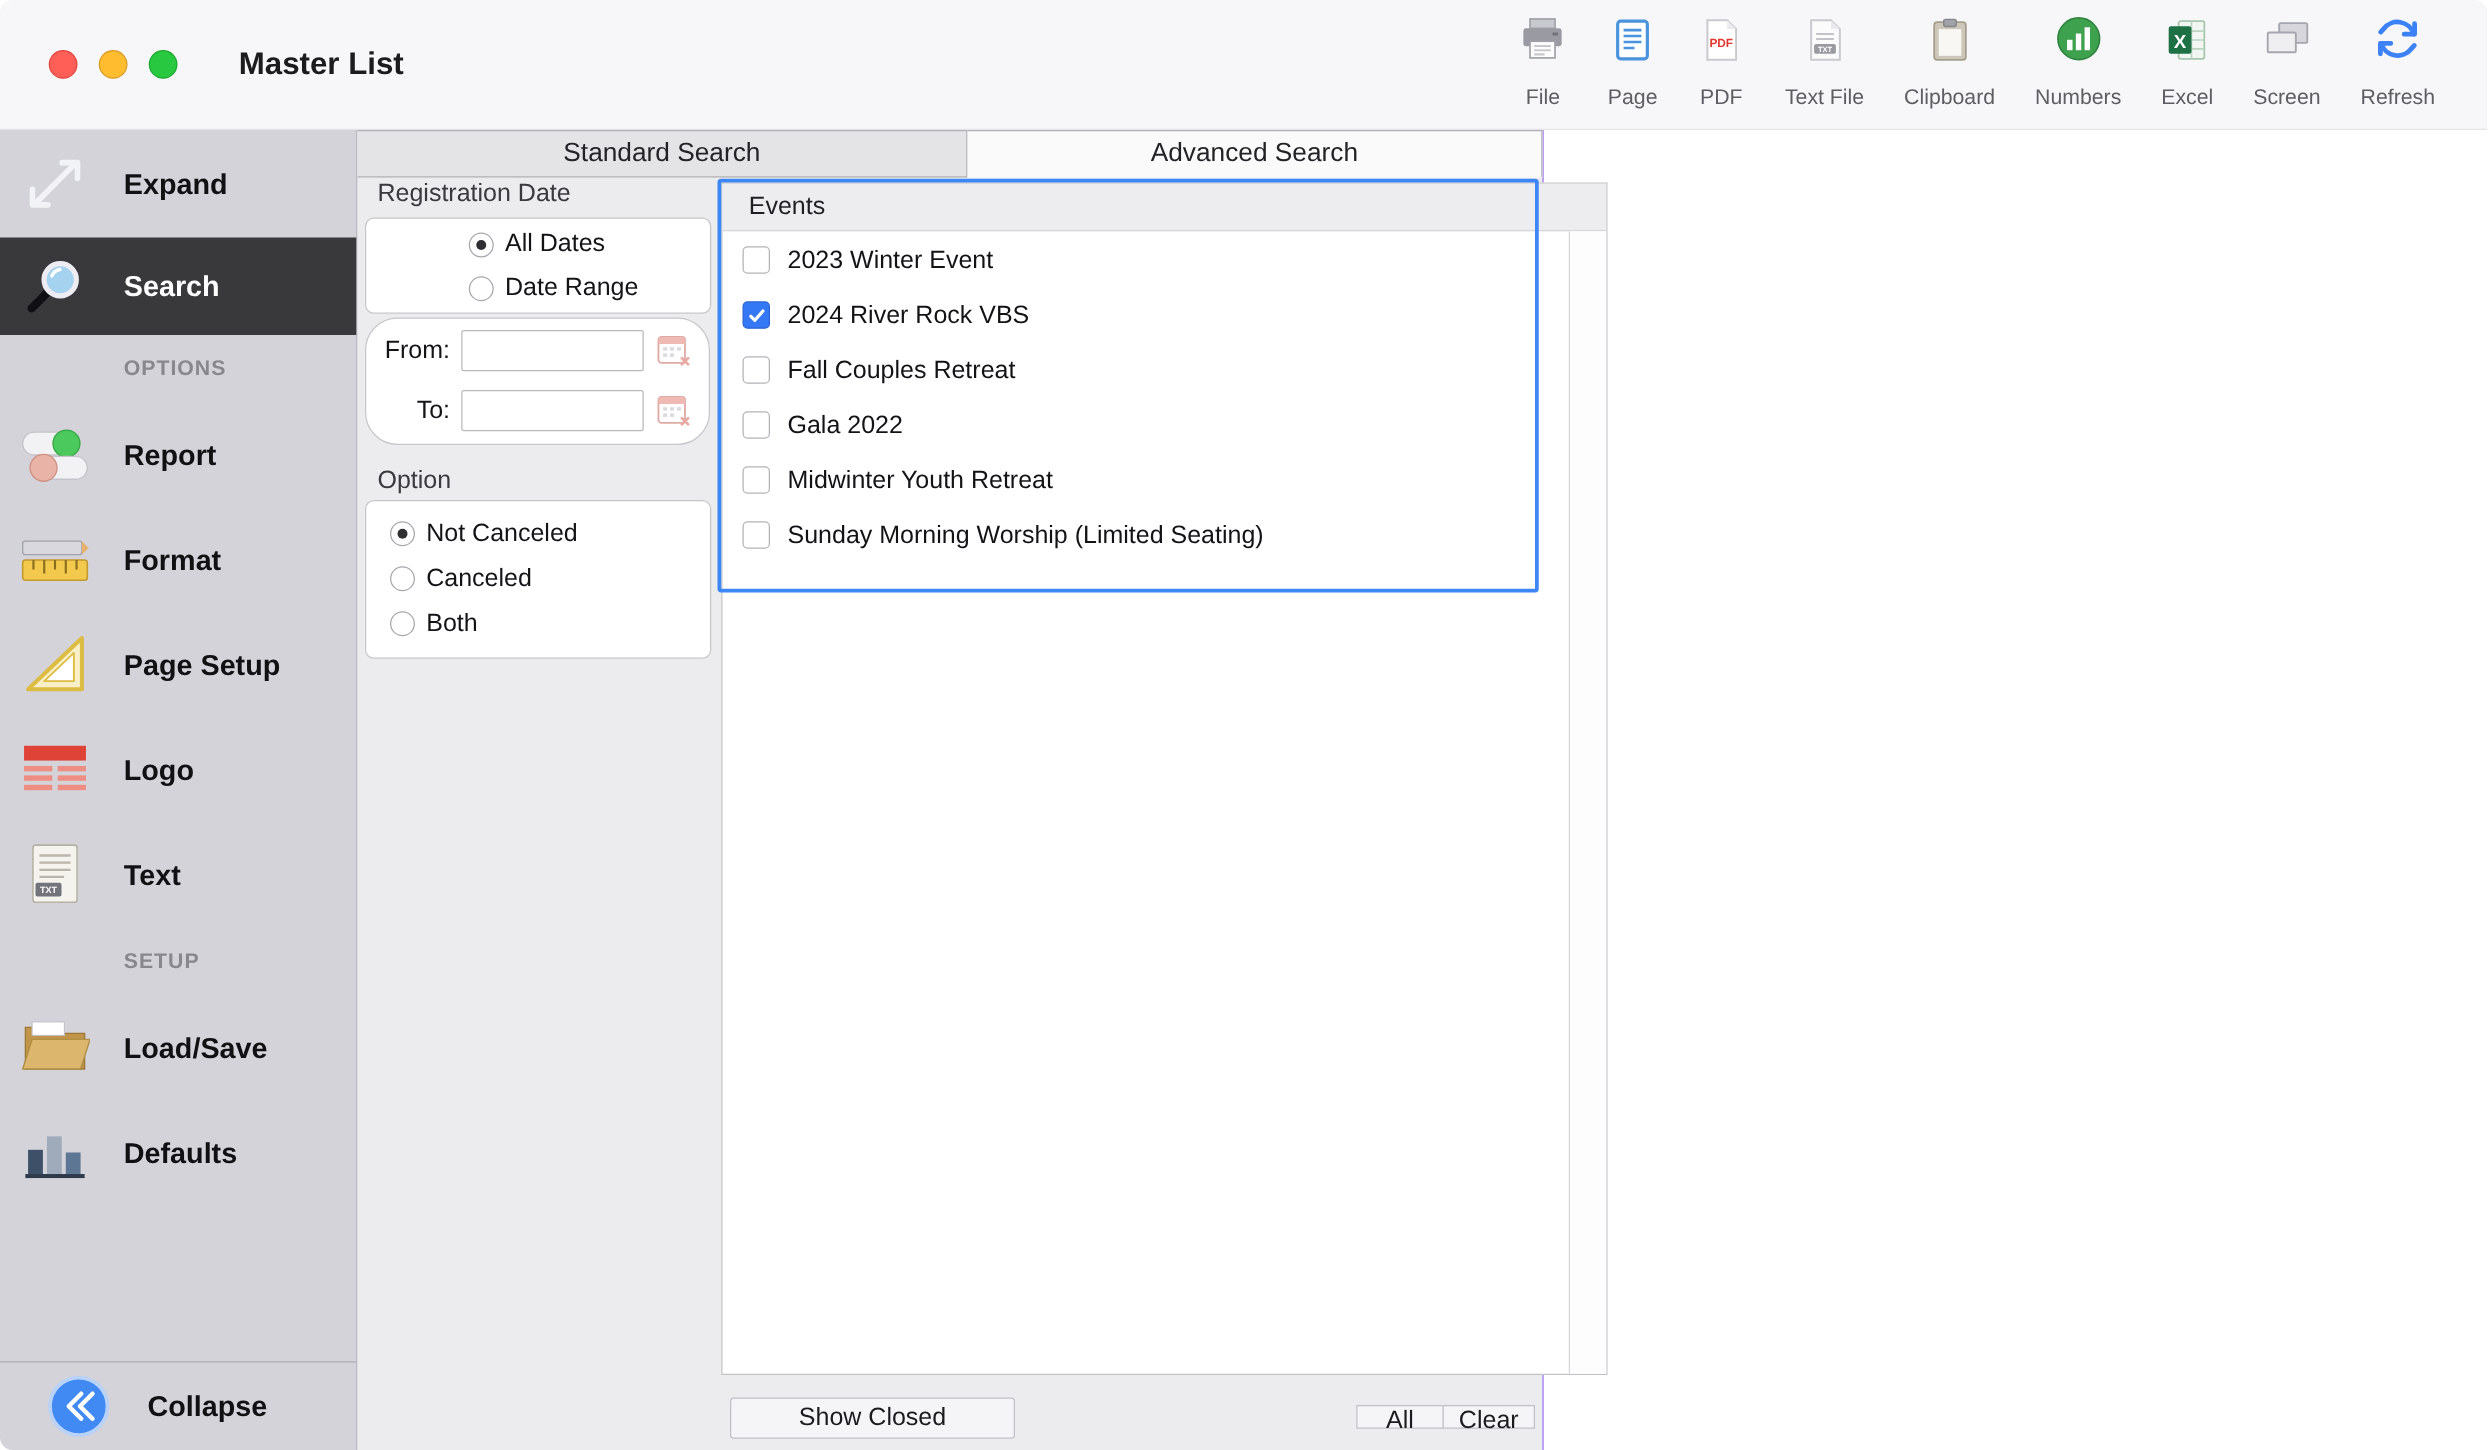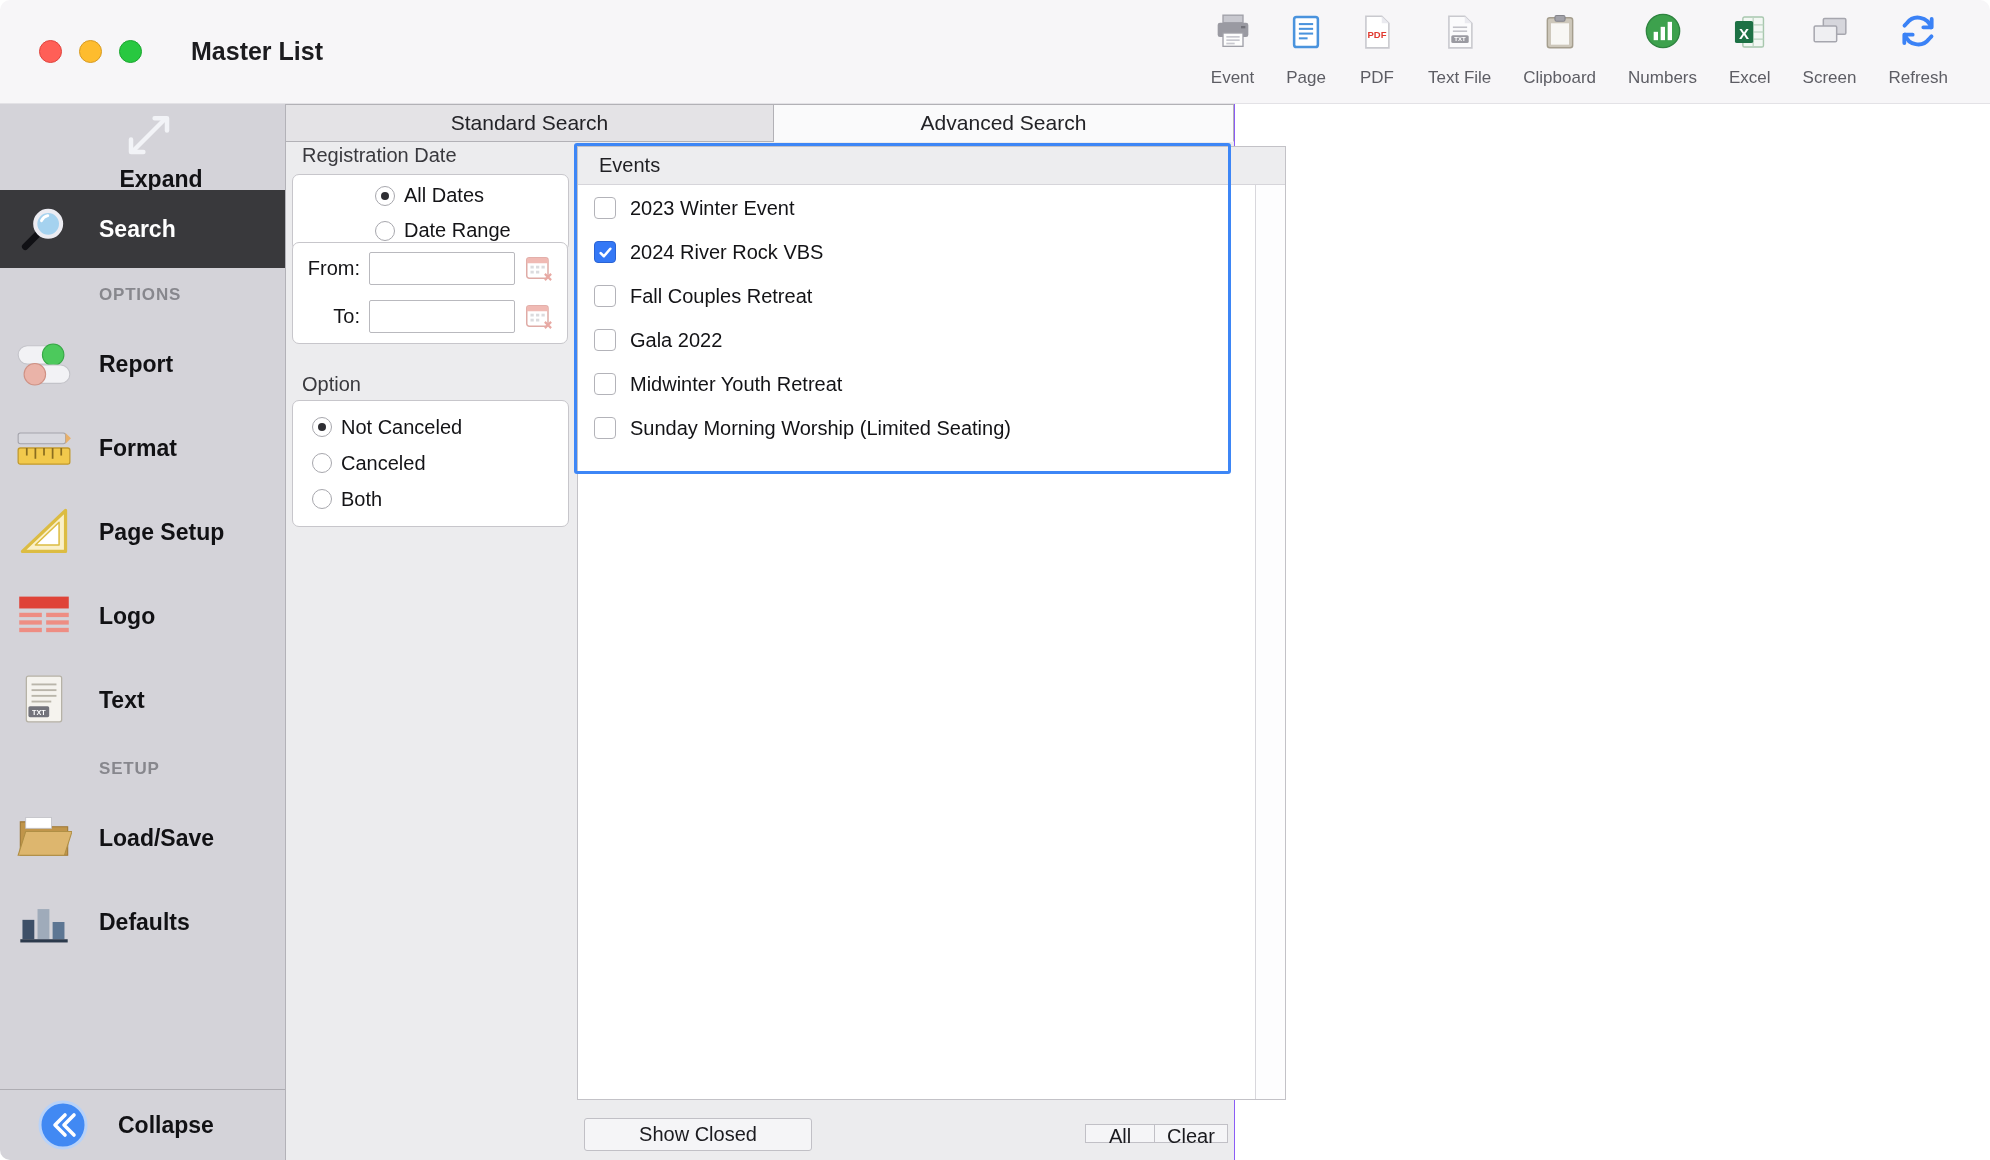--- a/index.html
+++ b/index.html
@@ -28,21 +28,21 @@
 
   
   .body-row { flex:1; display:flex; min-height:0; }
 
   
   .sidebar { flex:0 0 286px; width:286px; background:#d4d3d9;
     border-right:1px solid #b3b2b8; display:flex; flex-direction:column; }
   .side-item { display:flex; align-items:center; padding-left:13px; height:84px; cursor:default; }
   .side-icon { flex:0 0 62px; width:62px; display:flex; align-items:center; justify-content:center; }
   .side-label { font-size:23px; font-weight:bold; color:#111114; margin-left:24px; white-space:nowrap; }
-  .side-item.expand { height:86px;flex-direction:column; }
+  .side-item.expand { height:86px; }
   .side-item.search-selected { height:78px; background:#39393c; }
   .side-item.search-selected .side-label { color:#ffffff; }
   .side-header { height:54px; display:flex; align-items:center; padding-left:99px;
     font-size:17px; font-weight:bold; color:#87878d; letter-spacing:.8px; }
   .side-spacer { flex:1; }
   .side-item.collapse { height:71px; border-top:1px solid #aeadb3;padding-left:32px; }
 
   
   .panel { flex:0 0 949px; width:949px; background:#ececee;
     border-right:1px solid #8b5cf6; display:flex; flex-direction:column; }
@@ -50,21 +50,21 @@
   .tab { display:flex; align-items:center; justify-content:center;
     font-size:21px; color:#232327; border:1px solid #b2b1b6; cursor:default; }
   .tab.inactive { flex:0 0 488px; background:#e4e3e6; border-left:none; }
   .tab.active   { flex:1; background:#fafafb; border-left:none; border-bottom-color:#fafafb; }
   .content { position:relative; flex:1; }
 
   .group-title { position:absolute; font-size:20px; color:#39393e; }
   .group-box { position:absolute; background:#fff; border:1px solid #c7c6cb; border-radius:7px; }
   #reg-title   { left:16px; top:2px; }
   #reg-box     { left:6px;  top:32px;  width:277px; height:77px; padding-top:3px;padding-left:44px; }
-  #date-box    { left:6px;  top:100px; width:276px; height:102px; }
+  #date-box    { left:6px;  top:112px; width:276px; height:102px;border-radius:26px; }
   #option-title{ left:16px; top:231px; }
   #option-box  { left:6px;  top:258px; width:277px; height:127px; padding-top:8px; }
 
   .radio-row { display:flex; align-items:center; height:35px; }
   #reg-box    .radio-row { padding-left:38px; }
   #option-box .radio-row { height:36px; padding-left:19px; }
   .radio { flex:0 0 20px; width:20px; height:20px; border-radius:50%;
     background:#fff; border:1px solid #a7a7ad; position:relative; }
   .radio.selected::after { content:""; position:absolute; left:5px; top:5px;
     width:8px; height:8px; border-radius:50%; background:#2e2e33; }
@@ -131,21 +131,21 @@
               <rect x="2.8" y="7" width="18.4" height="8.6" rx="1.4" fill="#9a9aa2"></rect>
               <rect x="16.8" y="9" width="2.6" height="1.4" fill="#72727a"></rect>
               <rect x="6" y="13.2" width="12" height="8" fill="#fdfdfd" stroke="#a0a0a8" stroke-width="0.8"></rect>
               <g stroke="#c8c8cf" stroke-width="1">
                 <line x1="8" y1="15.5" x2="16" y2="15.5"></line>
                 <line x1="8" y1="17.5" x2="16" y2="17.5"></line>
                 <line x1="8" y1="19.5" x2="13" y2="19.5"></line>
               </g>
             </svg>
         </span>
-        <span class="tb-label">Event</span>
+        <span class="tb-label">File</span>
       </div>
       <div class="tb-item">
         <span class="tb-icon">
           <svg viewBox="0 0 24 24" width="38" height="38">
               <rect x="4.5" y="2.5" width="15" height="19" rx="1.5" fill="#fff" stroke="#4a93dd" stroke-width="1.6"></rect>
               <g stroke="#4a93dd" stroke-width="1.3">
                 <line x1="7.5" y1="7" x2="16.5" y2="7"></line>
                 <line x1="7.5" y1="10" x2="16.5" y2="10"></line>
                 <line x1="7.5" y1="13" x2="16.5" y2="13"></line>
                 <line x1="7.5" y1="16" x2="13" y2="16"></line>

